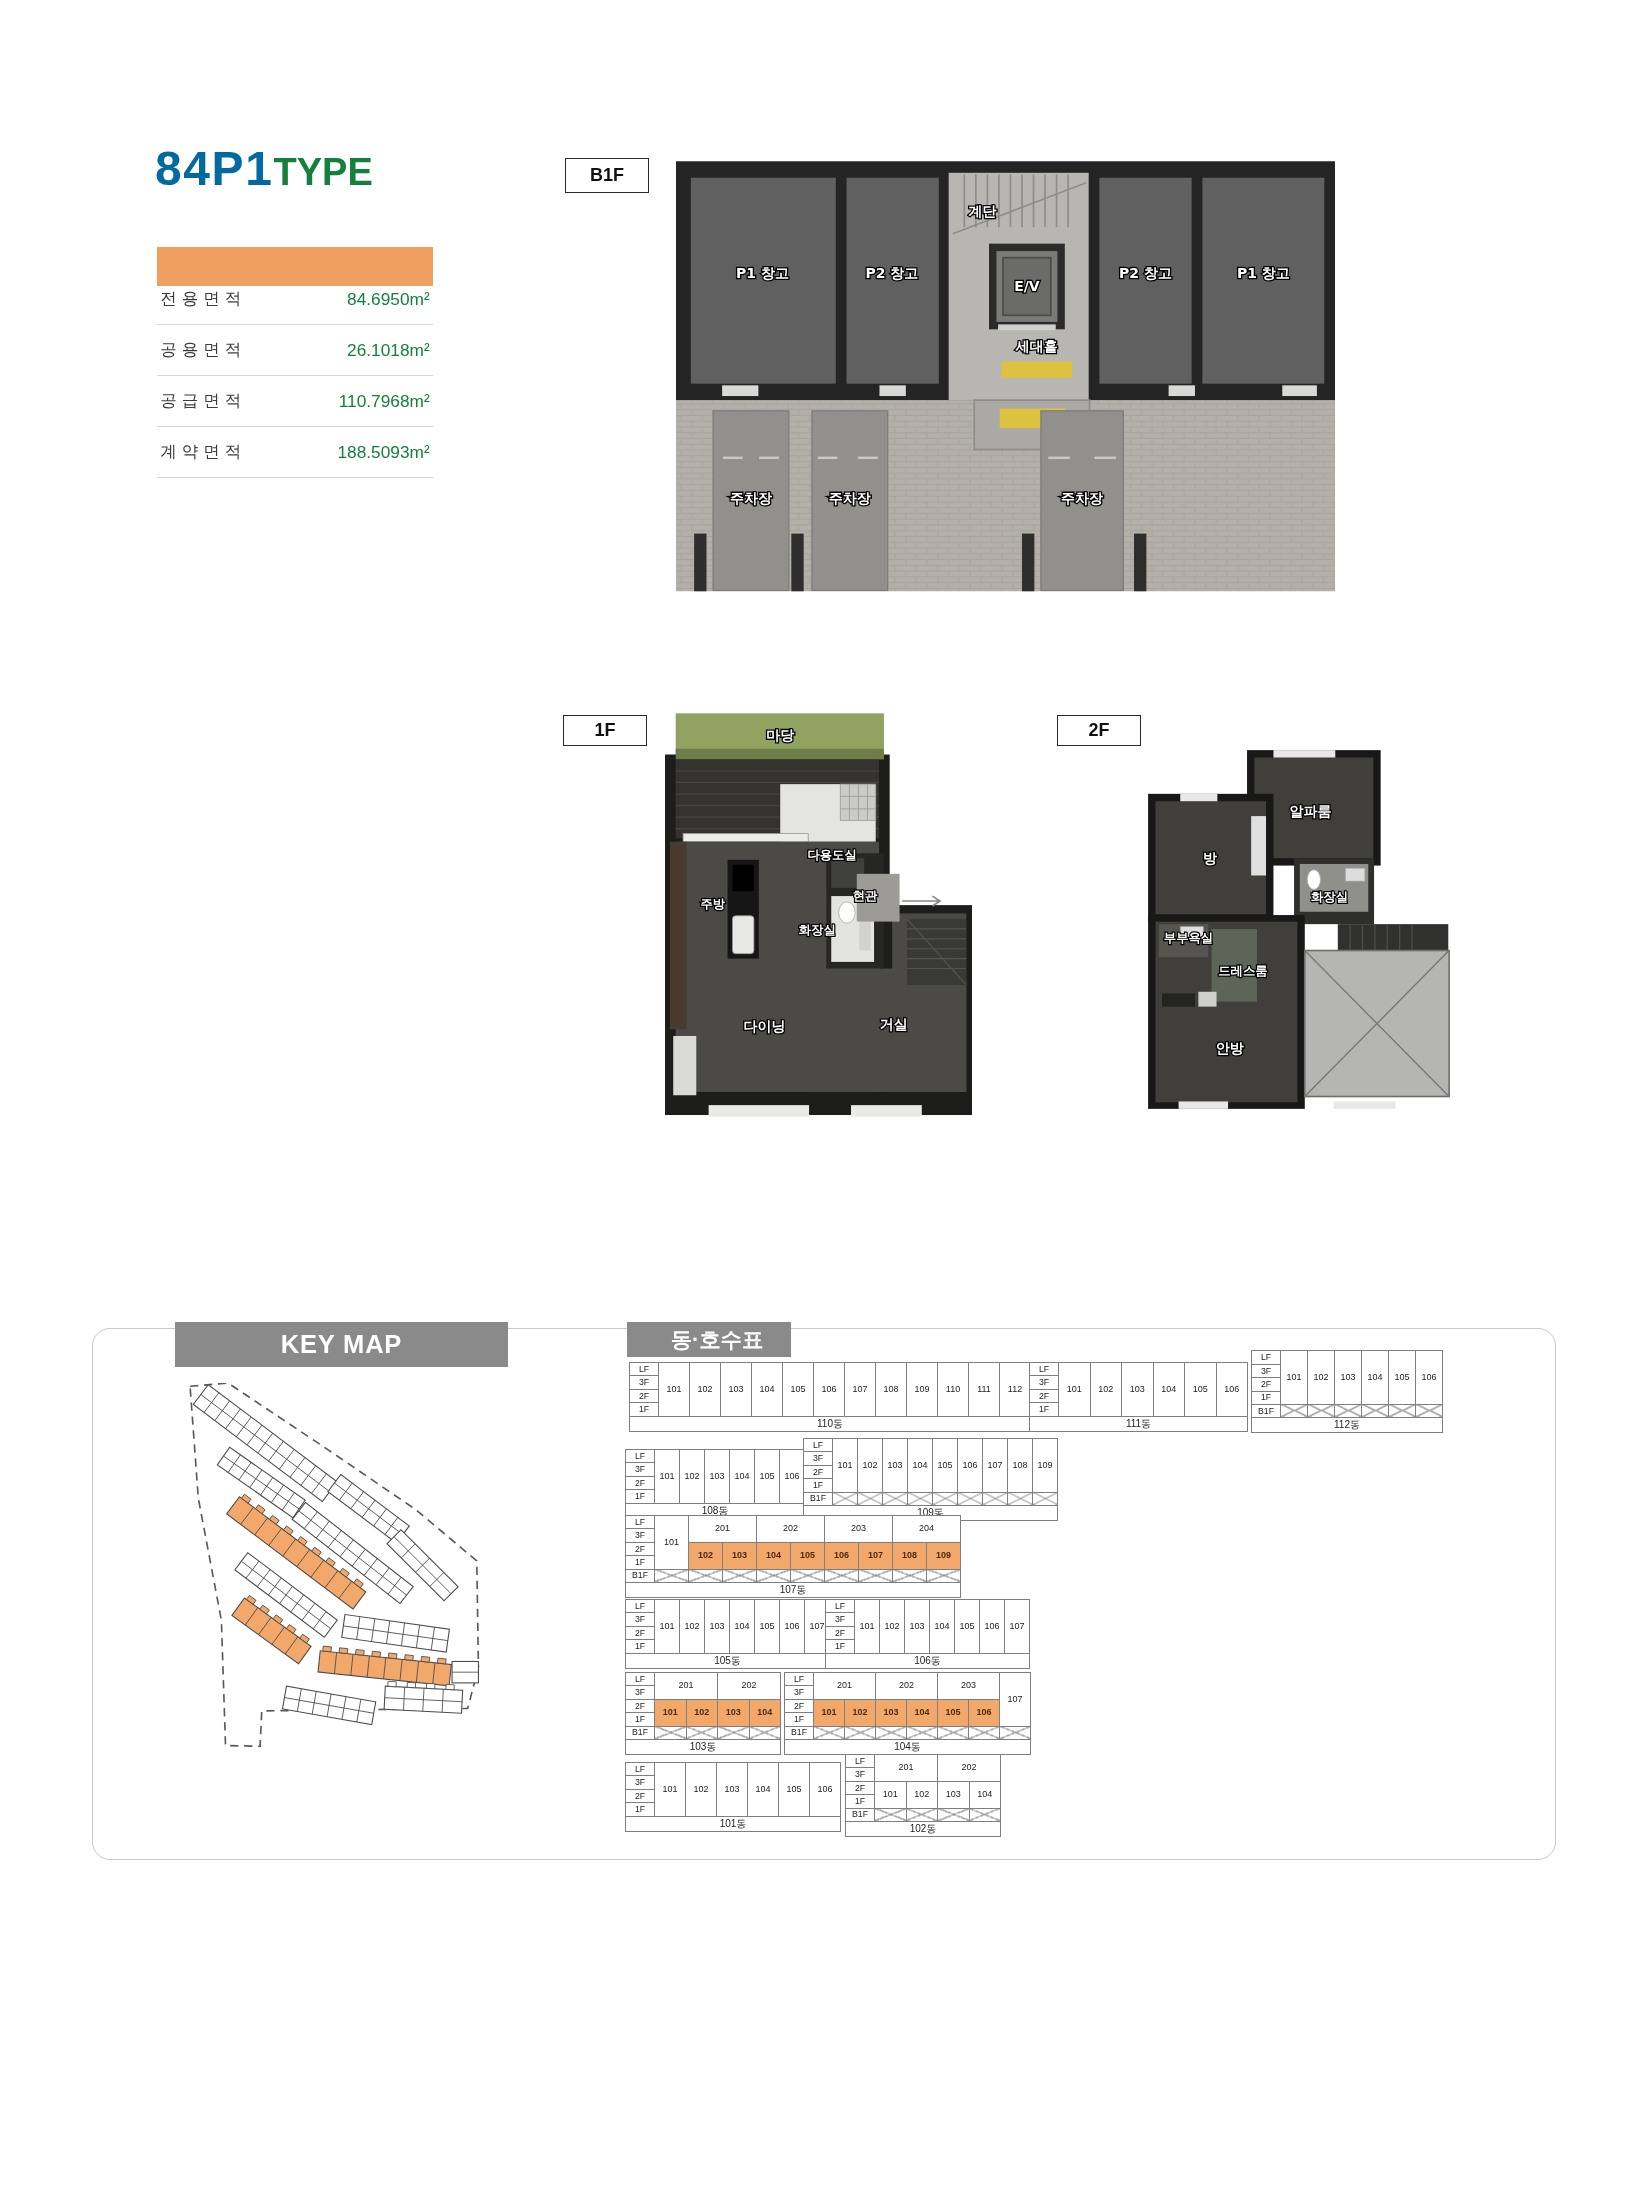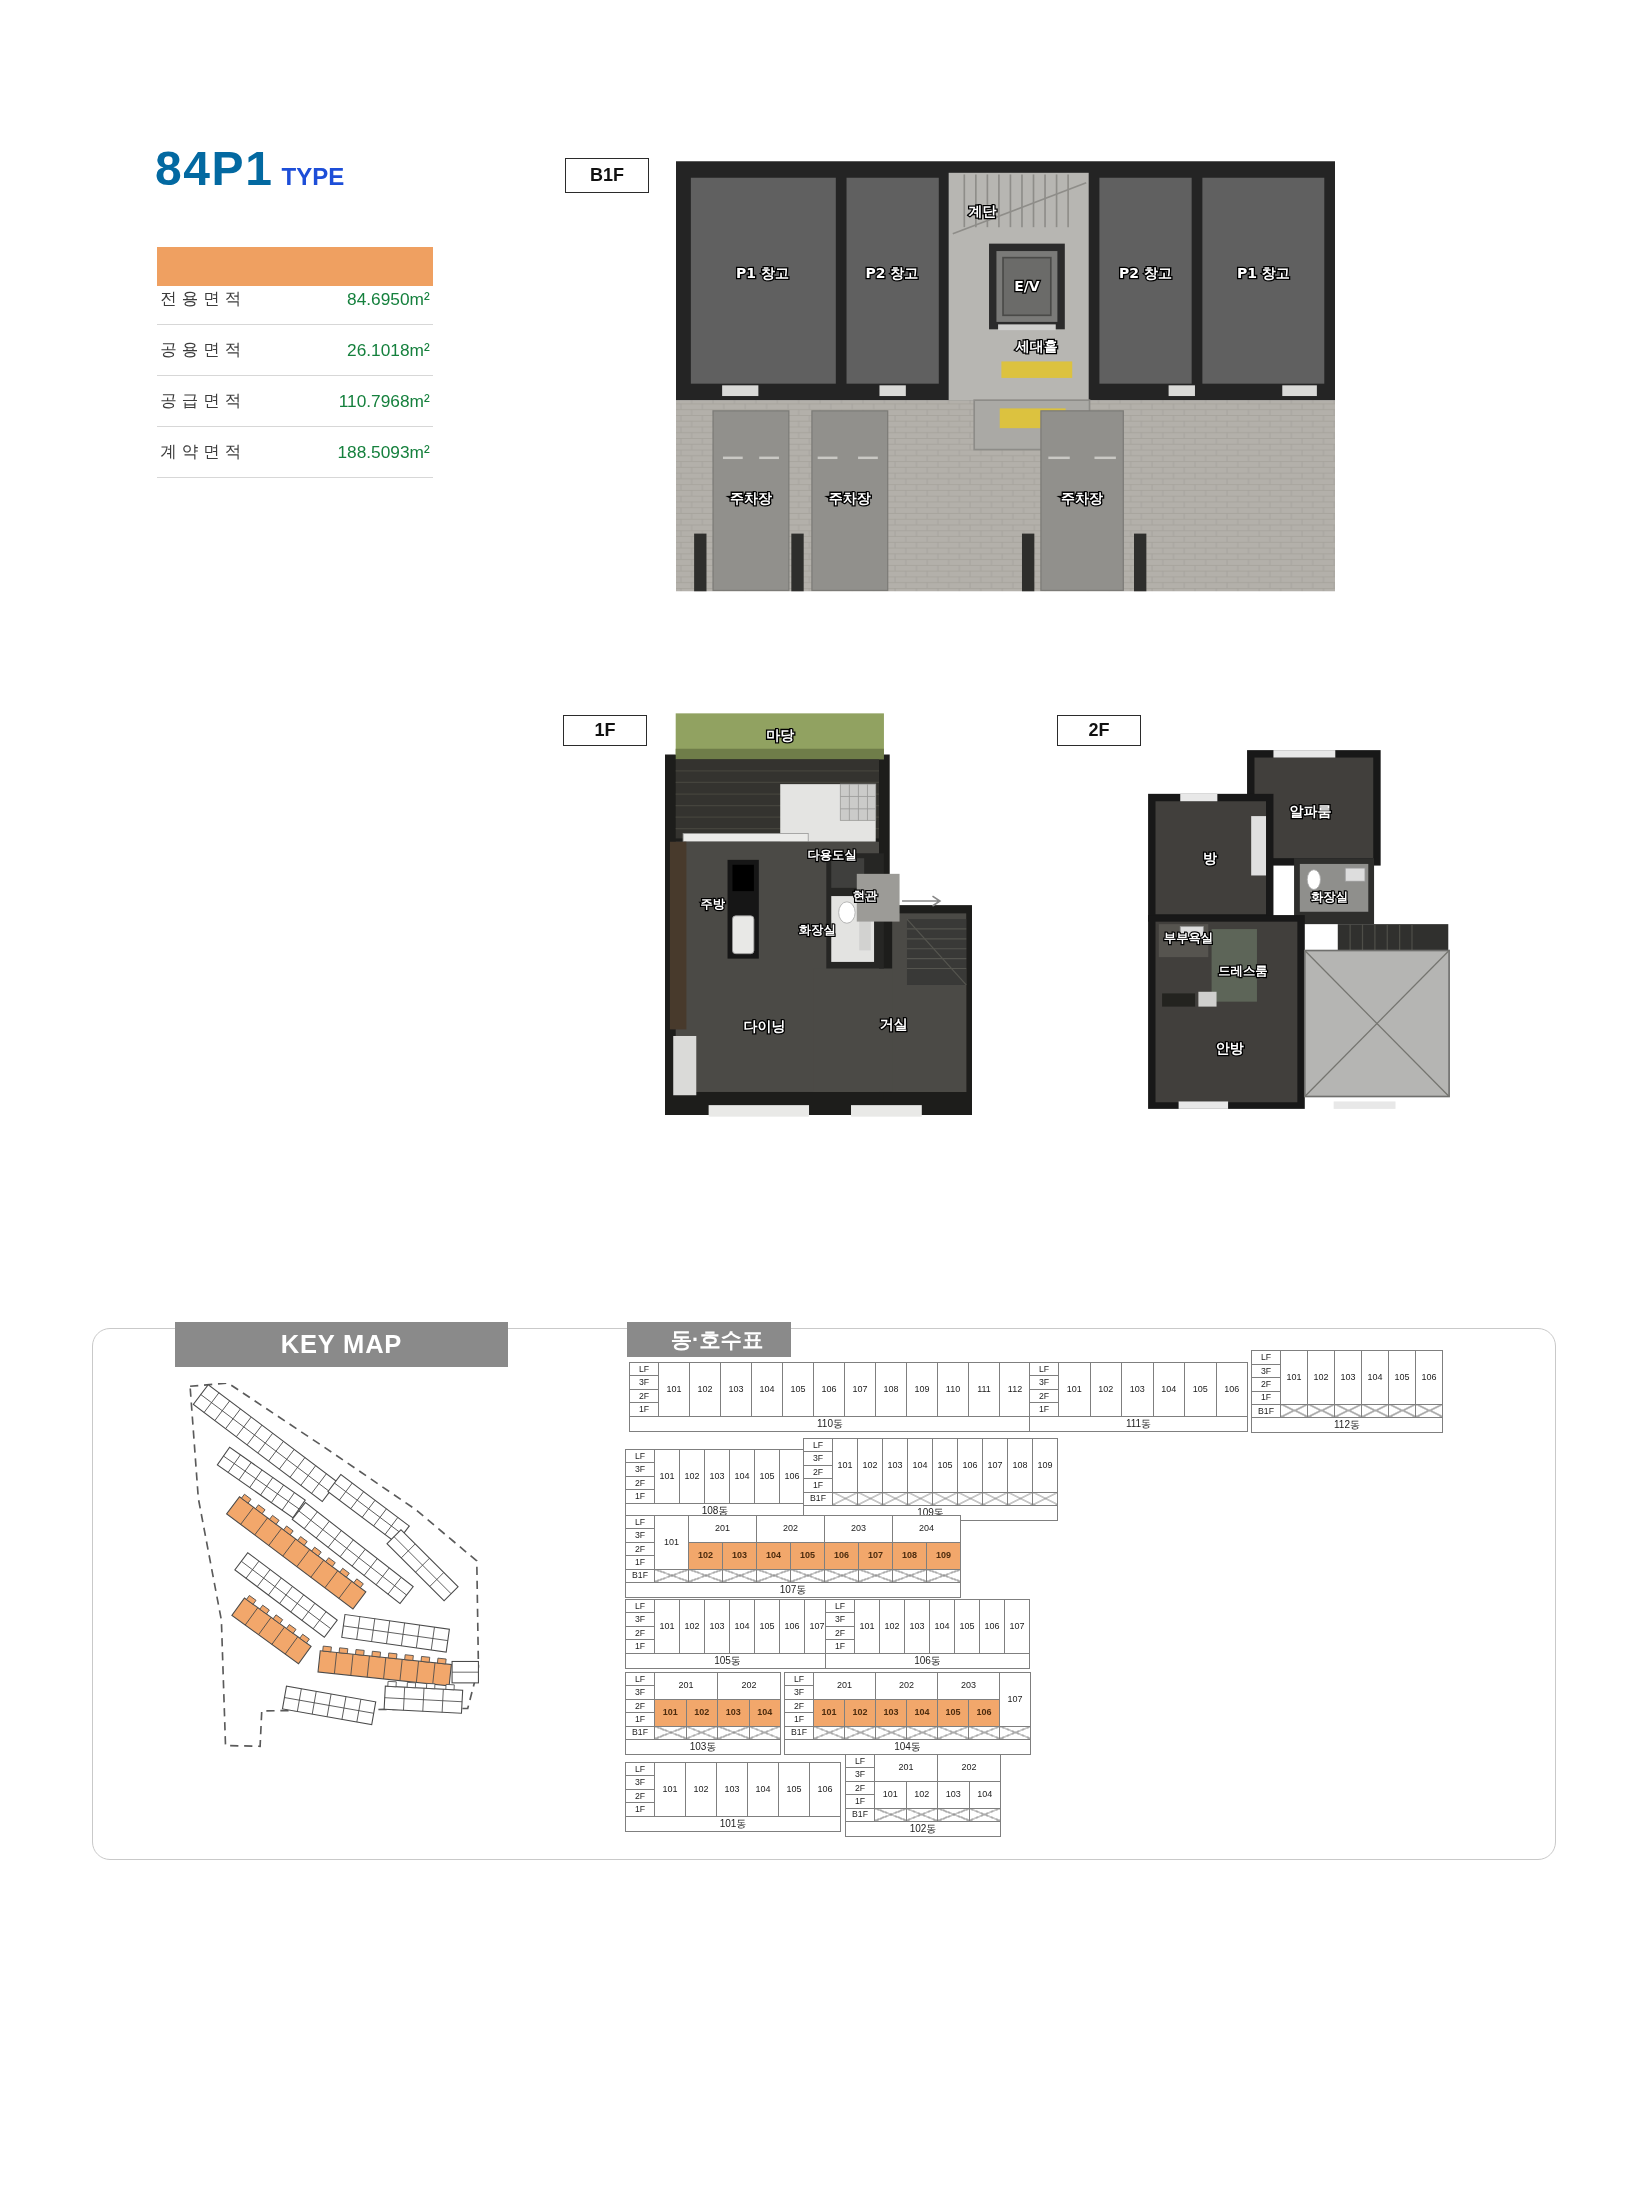--- a/index.html
+++ b/index.html
@@ -2,21 +2,21 @@
 <html style="font-size:13px"><head>
 <meta charset="utf-8">
 <style>
   html,body{margin:0;padding:0;background:#fff;}
   .page{position:relative;width:1648px;height:2205px;background:#fff;overflow:hidden;
         font-family:"Liberation Sans","DejaVu Sans",sans-serif;color:#222;}
 
   
   .title-block{position:absolute;left:155px;top:145px;display:flex;align-items:baseline;}
   .t-main{font-size:48px;font-weight:700;color:#0369a1;letter-spacing:1.6px;line-height:1;}
-  .t-suffix{font-size:24px;font-weight:700;color:#1d4ed8;margin-left:8px;}
+  .t-suffix{font-size:38px;font-weight:700;color:#15803d;margin-left:0;}
   .badge{position:absolute;left:157px;top:247px;width:276px;height:39px;background:#EFA061;
          display:flex;align-items:baseline;justify-content:center;color:#fff;gap:1.6px;padding-top:0;}
   .badge .bnum{font-size:26px;font-weight:700;line-height:39px;margin-top:40px;}
   .badge .bunit{font-size:17.3px;line-height:39px;}
 
   
   .area-table{position:absolute;left:157px;top:274px;width:276px;}
   .arow{height:50px;display:flex;align-items:center;justify-content:space-between;
         border-bottom:0.8px solid #d7d7d7;padding:0 3.3px;}
   .arow .al{font-size:16.5px;color:#3c3c3c;letter-spacing:5px;}

